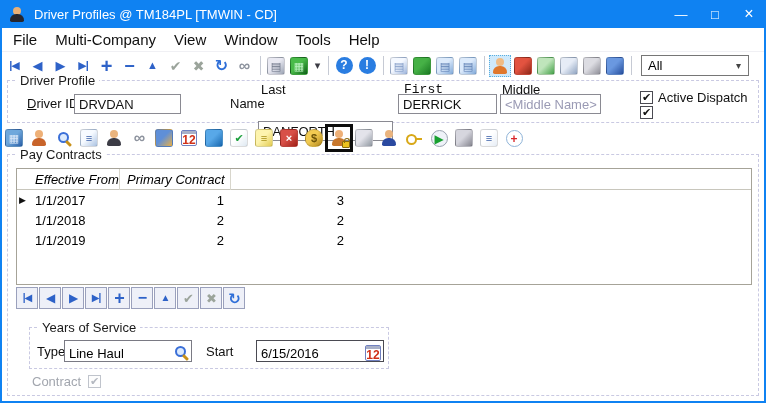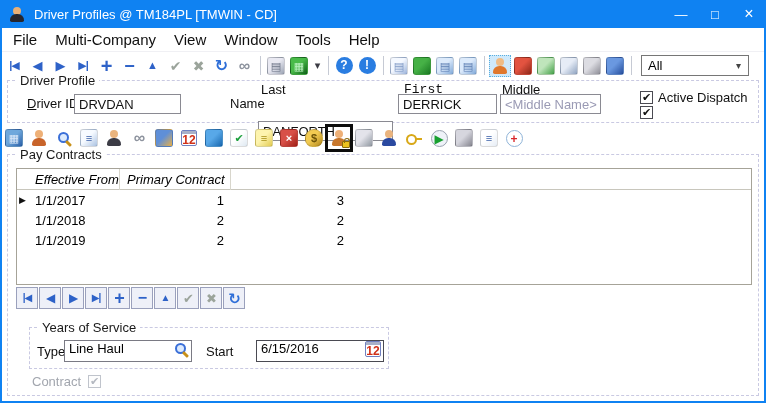--- a/index.html
+++ b/index.html
@@ -95,21 +95,21 @@
   .grid-row .marker{font-size:9px;color:#111;padding-left:2px;}
   .grid-row .c-date{padding-left:8px;}
   .grid-row .c-num{text-align:right;padding-right:7px;}
   
   .navstrip{position:absolute;left:8px;top:132px;display:flex;}
   .nav-btn{width:22px;height:22px;border:1px solid #9aa0bc;background:#eef0f8;margin-right:1px;
         display:flex;align-items:center;justify-content:center;font-weight:bold;
         letter-spacing:-1px;line-height:1;}
   
   .lookup-field{position:absolute;height:22px;border:1px solid #7a7a84;background:#fff;
-        display:flex;align-items:flex-start;padding-left:4px;font-size:13px;}
+        display:flex;align-items:flex-end;padding-left:4px;font-size:13px;}
   .lookup-field .val{flex:1;}
   .lookup-field .btn{width:20px;display:flex;align-items:center;justify-content:center;flex:none;}
 </style>
 </head>
 <body>
 
 <div class="win">
 
   <div class="titlebar">
     <span class="person title-ico" style="--skin:#e8b078;--shirt:#26262e;width:16px;height:17px;"></span>

